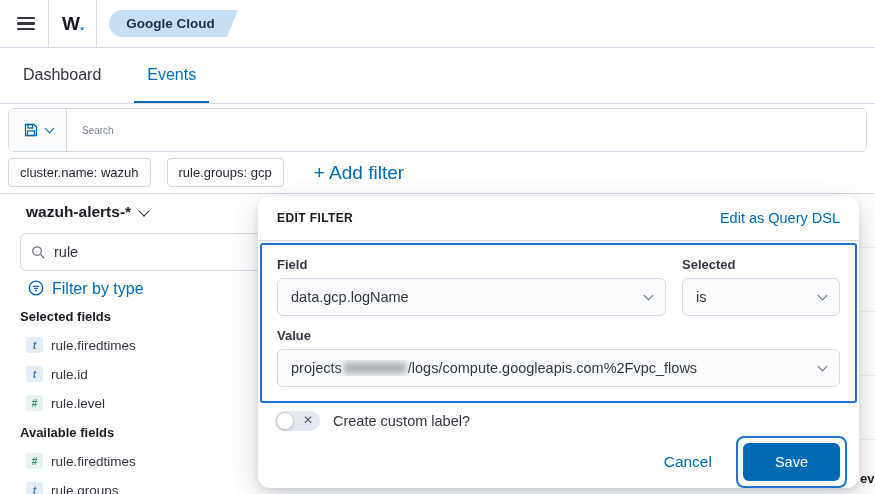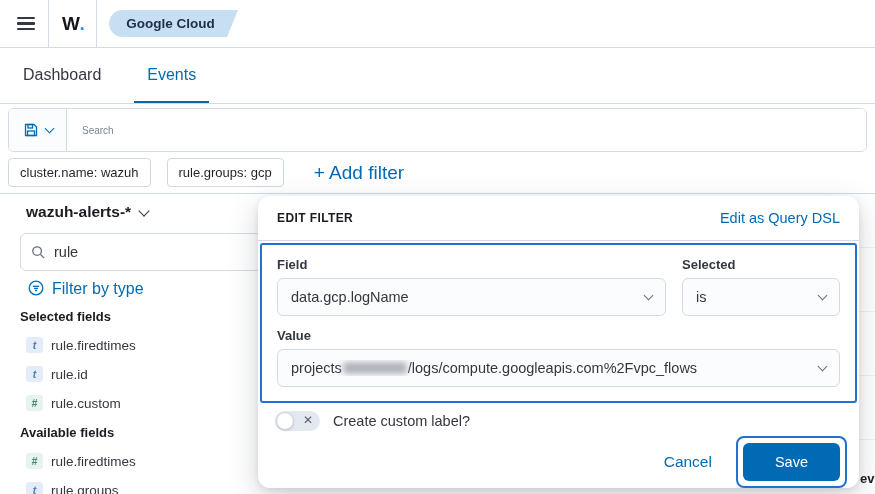--- a/index.html
+++ b/index.html
@@ -200,21 +200,21 @@
     <div class="field-row">
       <span class="fbadge t">t</span>
       <span class="fname">rule.firedtimes</span>
     </div>
     <div class="field-row">
       <span class="fbadge t">t</span>
       <span class="fname">rule.id</span>
     </div>
     <div class="field-row">
       <span class="fbadge n">#</span>
-      <span class="fname">rule.custom</span>
+      <span class="fname">rule.level</span>
     </div>
 
     <div class="fields-head" style="margin-top:14px">Available fields</div>
 
     <div class="field-row">
       <span class="fbadge n">#</span>
       <span class="fname">rule.firedtimes</span>
     </div>
     <div class="field-row">
       <span class="fbadge t">t</span>

